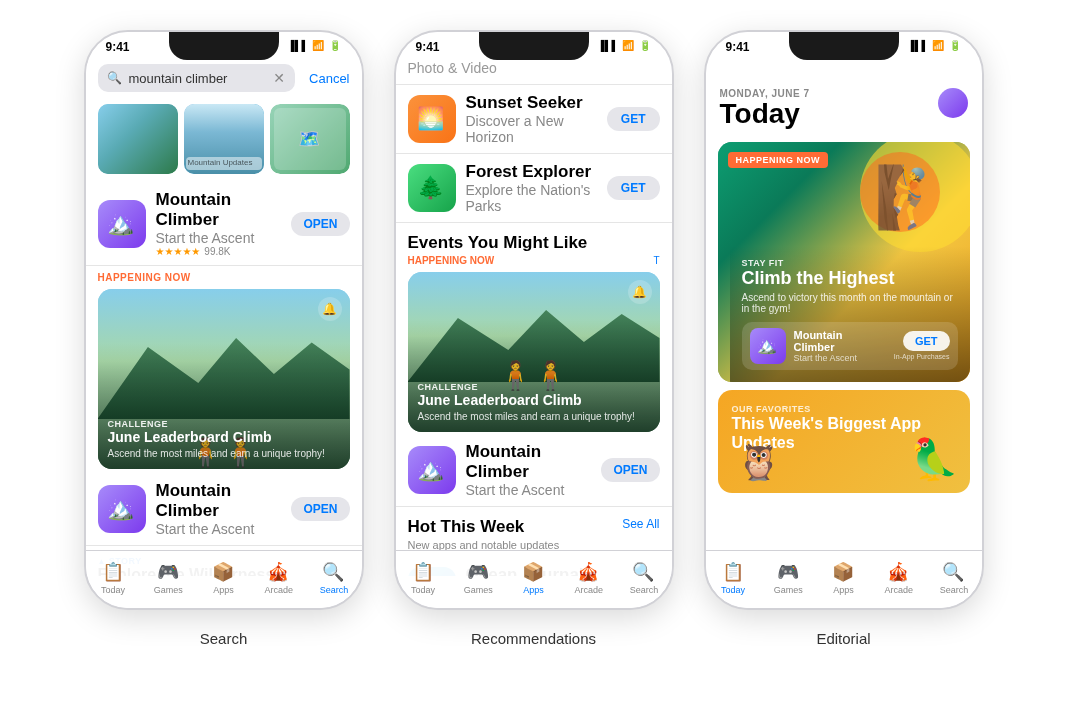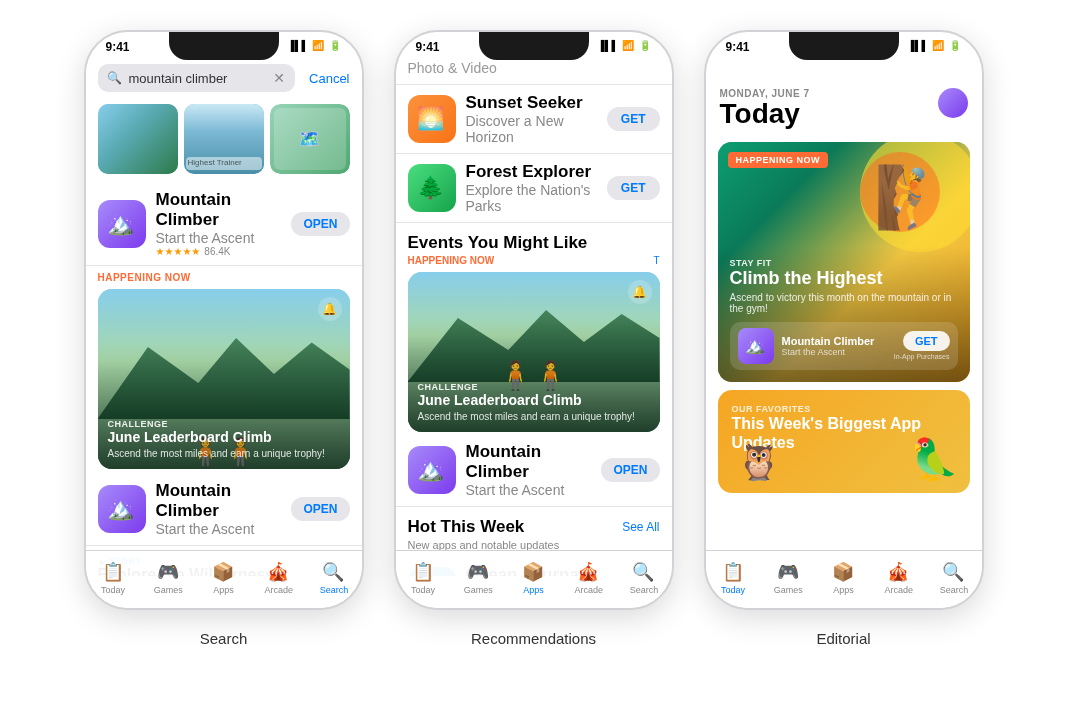--- a/index.html
+++ b/index.html
@@ -343,21 +343,21 @@
 
     .tab-icon { font-size: 18px; color: #888; }
     .tab-icon.active { color: #007aff; }
     .tab-label { font-size: 9px; color: #888; }
     .tab-label.active { color: #007aff; }
 
     
     .section-header {
       display: flex;
       justify-content: space-between;
-      align-items: center;
+      align-items: flex-start;
       padding: 10px 12px 2px;
     }
 
     .section-title {
       font-size: 17px;
       font-weight: 700;
       color: #000;
     }
 
     .section-see-all {
@@ -420,21 +420,21 @@
       font-size: 9px;
       font-weight: 700;
       padding: 3px 8px;
       border-radius: 4px;
       letter-spacing: 0.5px;
     }
 
     .featured-card-bottom {
       position: absolute;
       bottom: 0;
-      left: 0;
+      left: 12px;
       right: 0;
       padding: 12px;
       background: linear-gradient(transparent, rgba(0,0,0,0.5));
       color: white;
     }
 
     .featured-stay-fit {
       font-size: 9px;
       font-weight: 600;
       letter-spacing: 0.5px;
@@ -585,38 +585,38 @@
               <span class="search-cancel">Cancel</span>
             </div>
           </div>
 
           <div class="suggestions-row">
             <div class="suggestion-card suggestion-img1">
               <div style="width:100%;height:100%;background:linear-gradient(135deg,#87ceeb 0%,#5aabb5 40%,#2d7a4a 100%);border-radius:10px;"></div>
             </div>
             <div class="suggestion-card suggestion-img2">
               <div style="width:100%;height:100%;background:linear-gradient(180deg,#c9e8f5 0%,#7bb8d4 40%,#4a8fa8 100%);border-radius:10px;position:relative;">
-                <div style="position:absolute;bottom:4px;left:2px;right:2px;font-size:8px;color:rgba(0,0,0,0.6);line-height:1.1;padding:2px;background:rgba(255,255,255,0.5);border-radius:4px;">Highest Trainer</div>
+                <div style="position:absolute;bottom:4px;left:2px;right:2px;font-size:8px;color:rgba(0,0,0,0.6);line-height:1.1;padding:2px;background:rgba(255,255,255,0.5);border-radius:4px;">Mountain Updates</div>
               </div>
             </div>
             <div class="suggestion-card">
               <div style="width:100%;height:100%;background:linear-gradient(135deg,#98d4b8 0%,#4fa870 100%);border-radius:10px;position:relative;">
                 <div style="position:absolute;top:4px;left:4px;right:4px;bottom:4px;background:rgba(255,255,255,0.2);border-radius:6px;display:flex;align-items:center;justify-content:center;font-size:18px;">🗺️</div>
               </div>
             </div>
           </div>
 
           <div class="app-result">
             <div class="app-icon app-icon-mountain">🏔️</div>
             <div class="app-info">
               <div class="app-name">Mountain Climber</div>
               <div class="app-subtitle">Start the Ascent</div>
               <div style="display:flex;align-items:center;gap:4px;">
                 <span class="app-stars">★★★★★</span>
-                <span class="app-reviews">86.4K</span>
+                <span class="app-reviews">99.8K</span>
               </div>
             </div>
             <button class="open-btn">OPEN</button>
           </div>
 
           <div class="happening-now-label">HAPPENING NOW</div>
 
           <div class="event-card">
             <div class="event-card-img">
 

